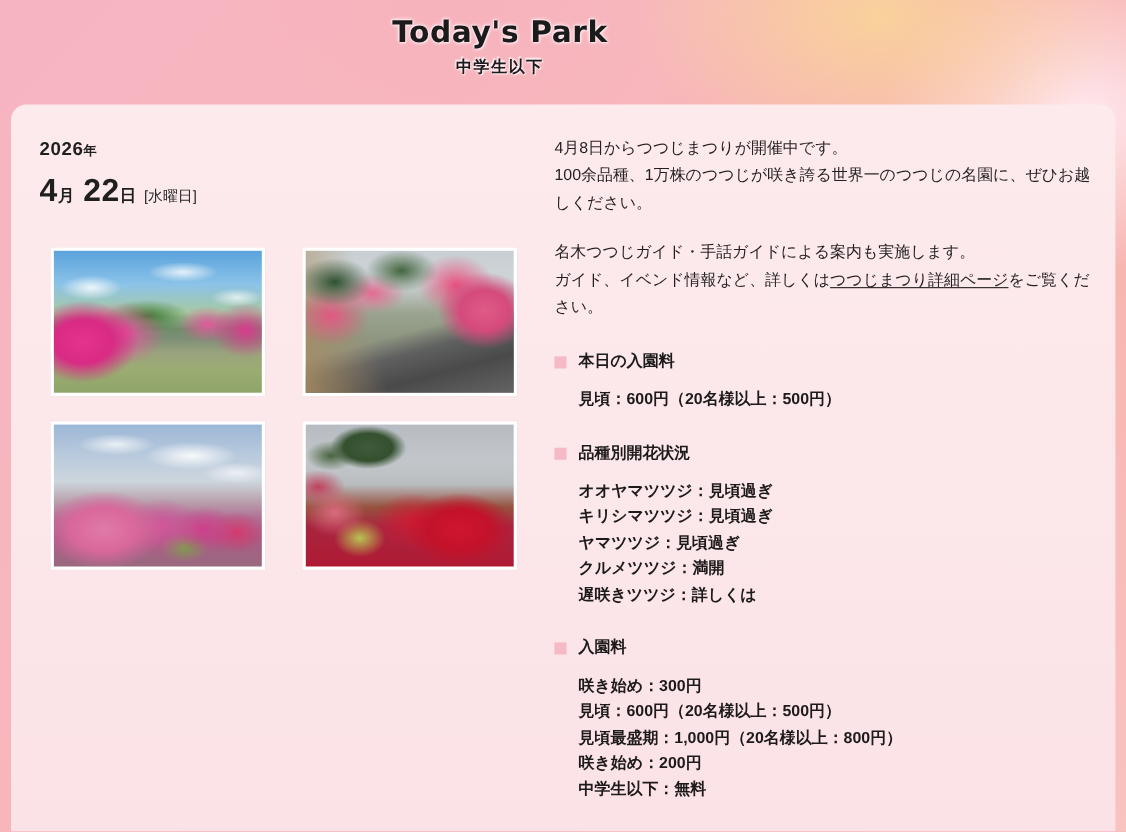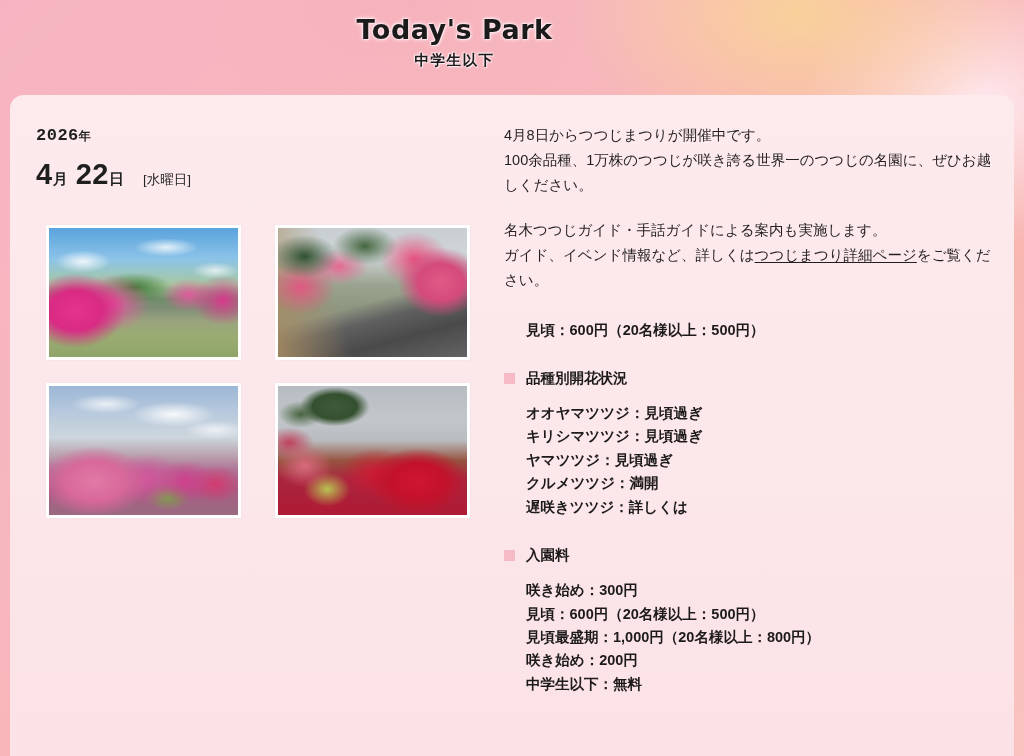--- a/index.html
+++ b/index.html
@@ -78,21 +78,20 @@
     left: 26px;
     top: 32px;
     width: 450px;
   }
   #date-year {
     font-size: 17px;
     font-weight: 800;
     color: #1f1f1f;
     letter-spacing: 0.5px;
     line-height: 1;
-    font-family: Liberation Mono, monospace;
   }
   #date-year .unit { font-size: 12px; font-weight: 700; }
   #date-main {
     margin-top: 16px;
     line-height: 1;
     color: #1f1f1f;
     white-space: nowrap;
   }
   #date-main .big {
     font-size: 29px;
@@ -100,21 +99,21 @@
     letter-spacing: 0.5px;
   }
   #date-main .unit {
     font-size: 15px;
     font-weight: 700;
   }
   #date-main .gap { display:inline-block; width: 8px; }
   #date-main .weekday {
     font-size: 13.5px;
     font-weight: 500;
-    margin-left: 19px;
+    margin-left: 7px;
     color: #262626;
     text-align: center;
   }
 
   #photo-grid {
     position: absolute;
     left: 36px;
     top: 130px;
     width: 440px;
     display: grid;
@@ -282,20 +281,24 @@
         <span>4月8日からつつじまつりが開催中です。</span><br>
         <span>100余品種、1万株のつつじが咲き誇る世界一のつつじの名園に、ぜひお越しください。</span>
       </p>
 
       <p class="intro-p">
         <span>名木つつじガイド・手話ガイドによる案内も実施します。</span><br>
         <span>ガイド、イベンド情報など、詳しくは</span><a class="inline-link">つつじまつり詳細ページ</a><span>をご覧ください。</span>
       </p>
 
       <div class="section">
+        <div class="section-head">
+          <span class="bullet-square"></span>
+          <span>本日の入園料</span>
+        </div>
         <div class="section-body">
           <div class="section-line">見頃：600円（20名様以上：500円）</div>
         </div>
       </div>
 
       <div class="section">
         <div class="section-head">
           <span class="bullet-square"></span>
           <span>品種別開花状況</span>
         </div>

